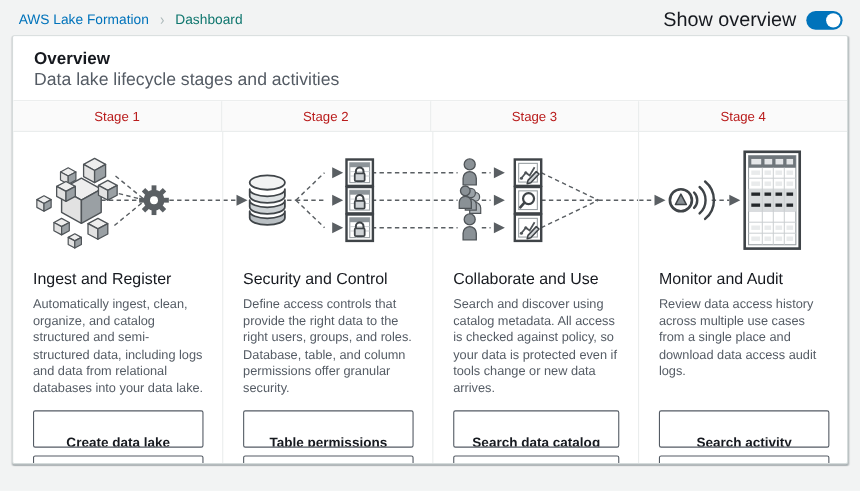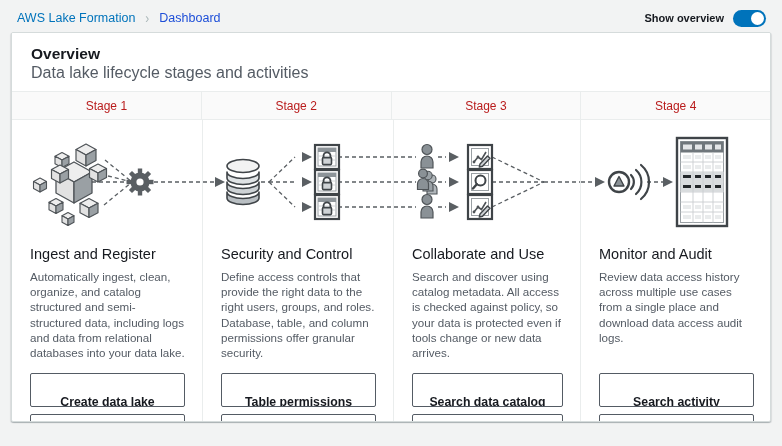--- a/index.html
+++ b/index.html
@@ -36,37 +36,36 @@
     white-space: nowrap;
   }
   .bc-sep {
     color: #aab7b8;
     font-size: 12px;
     line-height: 14px;
     transform: scaleY(1.25);
     padding: 0 1px;
   }
   .bc-current {
-    color: #1d4ed8;
+    color: #0f766e;
     font-size: 12.5px;
     line-height: 16px;
     white-space: nowrap;
   }
   .topbar-right {
     margin-left: auto;
     display: flex;
     align-items: center;
     gap: 9px;
   }
   .toggle-label {
     color: #16191f;
-    font-size: 11px;
+    font-size: 18px;
     line-height: 16px;
     white-space: nowrap;
-    font-weight: bold;
   }
   .toggle {
     width: 33px; height: 17px;
     border-radius: 9px;
     background: #0073bb;
     position: relative;
     cursor: pointer;
     flex: 0 0 auto;
   }
   .toggle .knob {

